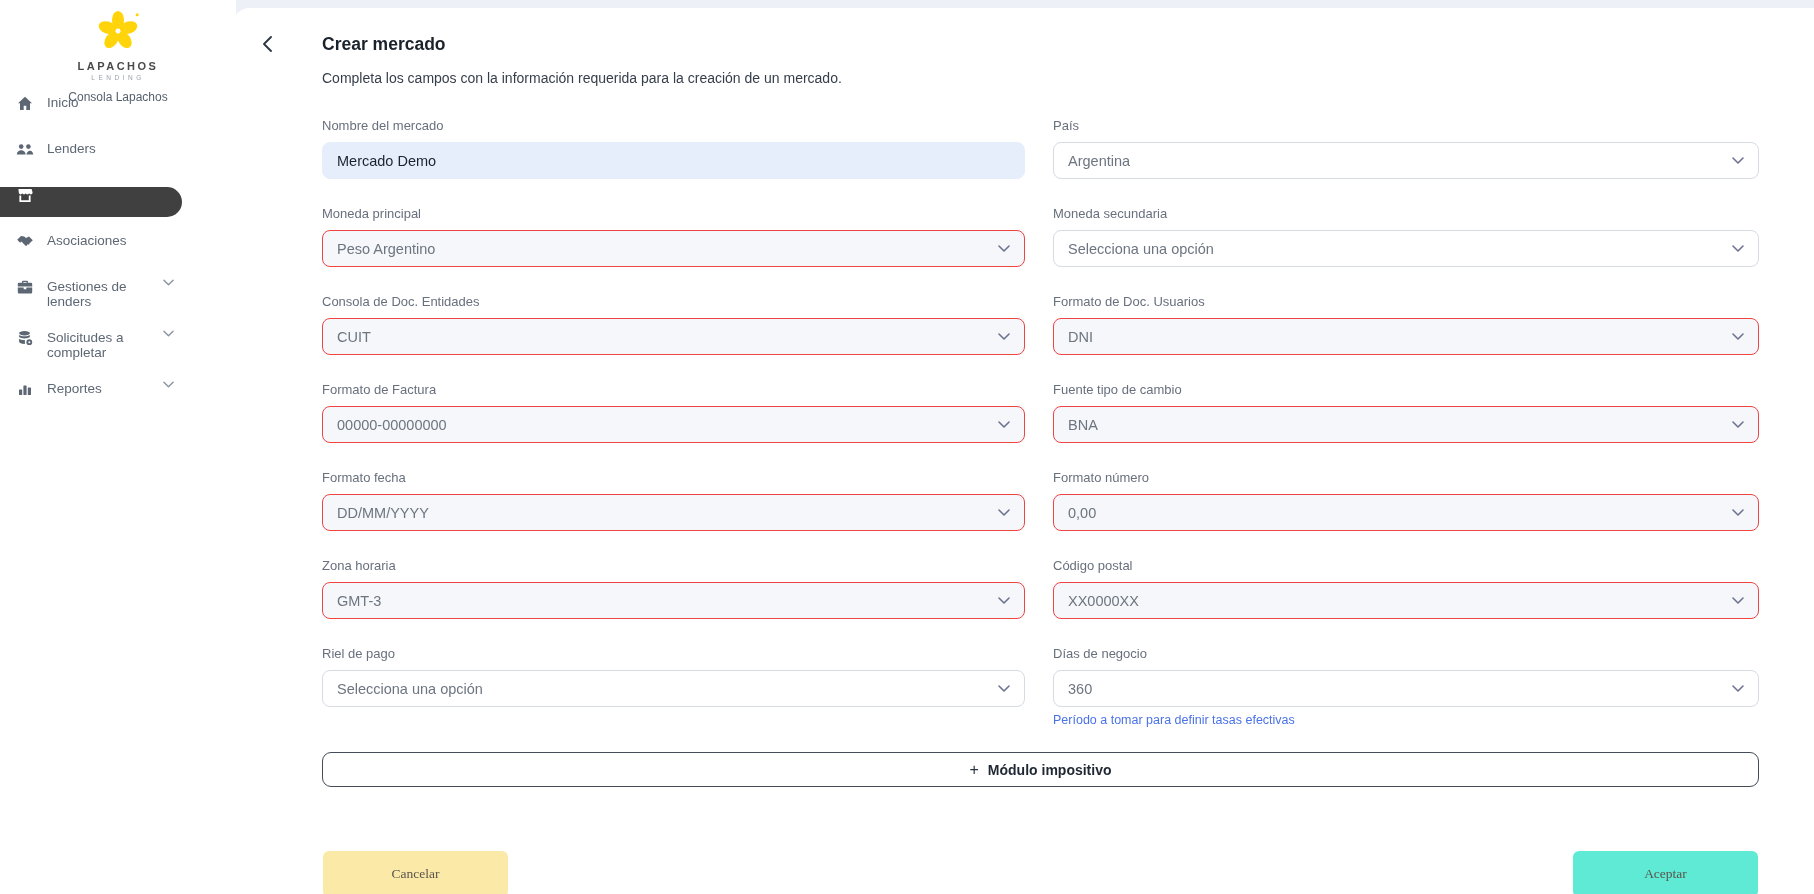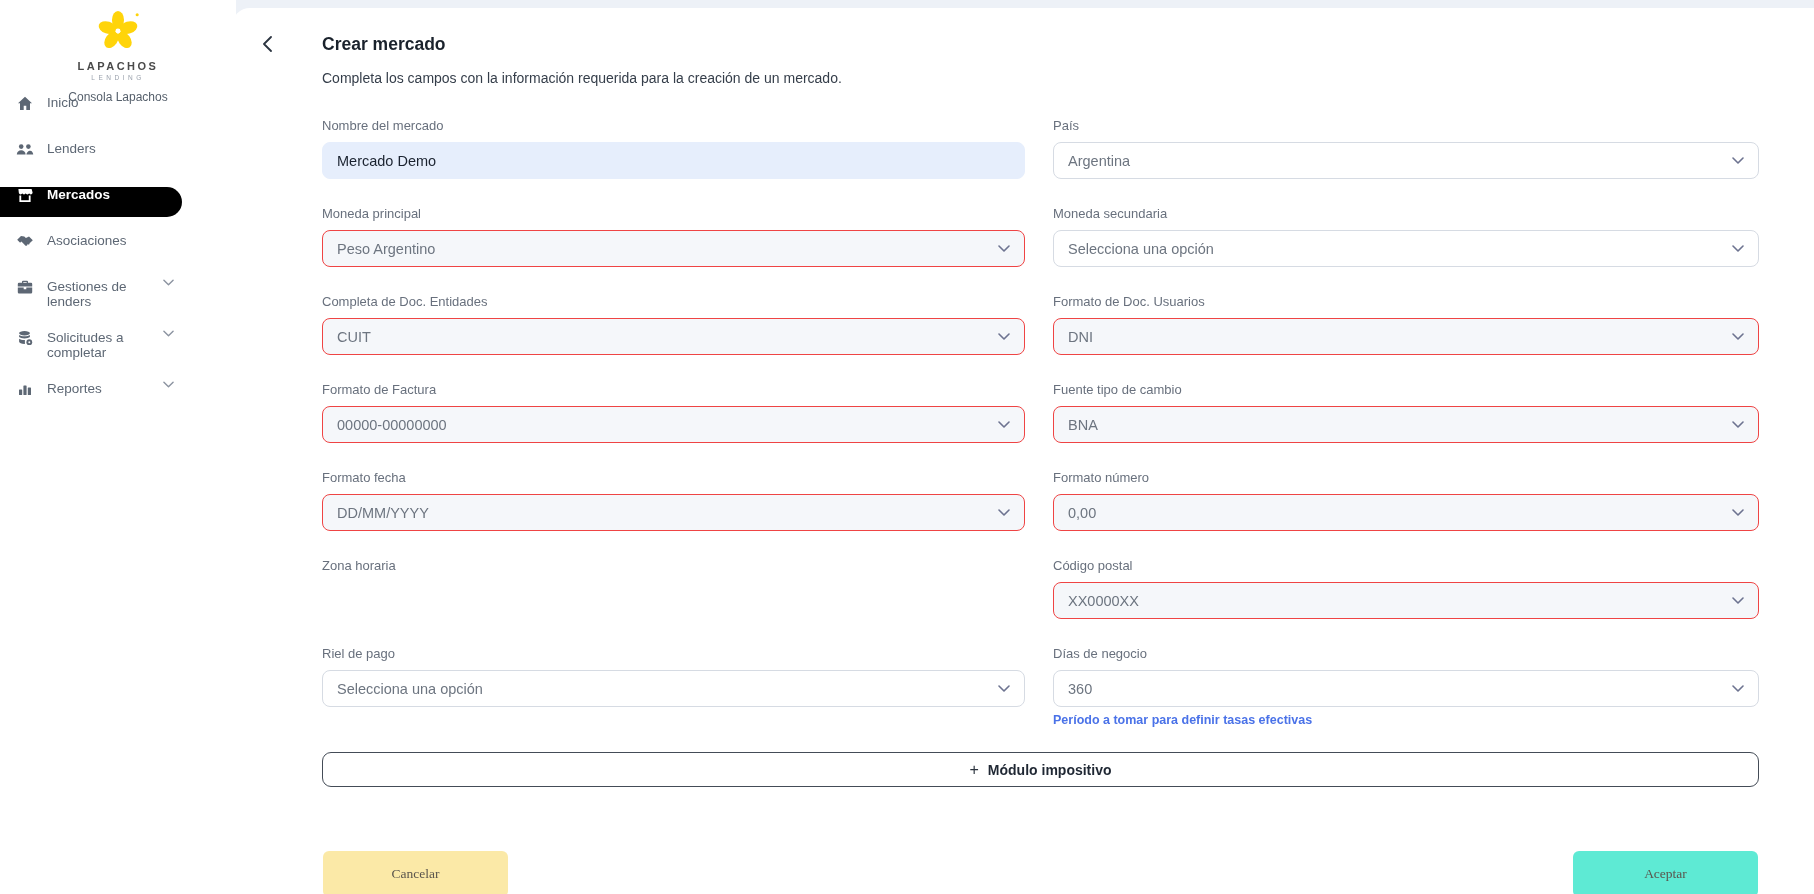--- a/index.html
+++ b/index.html
@@ -13,41 +13,41 @@
   
   .sidebar { position:absolute; left:0; top:0; width:236px; height:894px; background:#ffffff; }
   .logo-wrap { text-align:center; padding-top:8px; }
   .brand-name { font-size:11px; font-weight:700; color:#4a4a4a; letter-spacing:2.5px; margin-top:2px; }
   .brand-tagline { font-size:6.5px; color:#9aa1ac; letter-spacing:3.5px; margin-top:2px; }
   .console-label { font-size:12px; color:#555f6b; margin-top:9px; }
   .nav { position:absolute; top:95px; left:0; width:196px; }
   .nav-item { height:30px; display:flex; align-items:flex-start; padding-left:16px; gap:13px;
               color:#5d6774; font-size:13.5px; margin-bottom:16px; cursor:pointer; }
   .nav-item.expandable { margin-bottom:21px; }
-  .nav-item.active { background:#000000; color:#ffffff; width:182px; border-radius:0 17px 17px 0; font-weight:600; }
+  .nav-item.active { background:#404040; color:#ffffff; width:182px; border-radius:0 17px 17px 0; font-weight:600;flex-direction:column; }
   .nav-icon { width:18px; height:16px; display:flex; align-items:center; justify-content:center; flex:none; }
   .nav-chev { margin-left:auto; padding-right:22px; display:flex; align-items:center; }
 
   
   .main-card { position:absolute; left:232px; top:8px; right:0; bottom:0; background:#ffffff; border-radius:18px 0 0 0; }
   .back-btn { position:absolute; left:24px; top:26px; width:22px; height:22px; background:none; border:none;
               display:flex; align-items:center; justify-content:center; cursor:pointer; padding:0; }
   .page-title { position:absolute; left:90px; top:26px; margin:0; font-size:17.5px; font-weight:600; color:#1a222c; }
   .page-subtitle { position:absolute; left:90px; top:62px; margin:0; font-size:14px; color:#353e4a; }
 
   .form-grid { position:absolute; left:90px; top:110px; display:grid;
                grid-template-columns:703px 706px; column-gap:28px; row-gap:27px; }
   .field label { display:block; font-size:13px; color:#68707d; height:16px; margin-bottom:8px; }
   .control { position:relative; height:37px; border-radius:8px; display:flex; align-items:center;
              padding:0 36px 0 14px; font-size:14.5px; color:#6d7580; cursor:pointer; }
   .control.gray     { background:#f5f7fa; border:1px solid #ef4444; }
   .control.white    { background:#ffffff; border:1px solid #d6dbe3; }
   .control.autofill { background:#e6eefc; border:1px solid #e6eefc; color:#1b2330; padding-right:22px; }
   .control .chevron { position:absolute; right:14px; top:0; bottom:0; display:flex; align-items:center; }
-  .helper { margin-top:6px; font-size:12.5px; color:#4a72e8;font-weight:bold; }
+  .helper { margin-top:6px; font-size:12.5px; color:#4a72e8; }
 
   .module-btn { position:absolute; left:90px; top:744px; width:1437px; height:35px; background:#ffffff;
                 border:1.5px solid #444c57; border-radius:9px; display:flex; align-items:center;
                 justify-content:center; gap:9px; font-family:inherit; font-size:14px; font-weight:600;
                 color:#1f2733; cursor:pointer; }
   .module-btn .plus { font-size:16px; font-weight:400; color:#2b333e; }
 
   .footer-btn { position:absolute; top:843px; height:46px; width:185px; border:none; border-radius:6px;
                 font-family:Liberation Serif, serif; font-size:13.5px; color:#5a554d; cursor:pointer; }
   .cancel-btn { left:91px;  background:#fbe9a7; }
@@ -202,21 +202,21 @@
     <div class="control white">
       <span class="value">Selecciona una opción</span>
     <span class="chevron">
             <svg width="12" height="7" viewBox="0 0 12 7" fill="none" stroke="#6d7390" stroke-width="1.6" stroke-linecap="round" stroke-linejoin="round">
               <path d="M1 1l5 5 5-5"></path>
             </svg>
           </span>
         </div>
   </div>
       <div class="field">
-    <label>Completa de Doc. Entidades</label>
+    <label>Consola de Doc. Entidades</label>
     <div class="control gray">
       <span class="value">CUIT</span>
     <span class="chevron">
             <svg width="12" height="7" viewBox="0 0 12 7" fill="none" stroke="#6d7390" stroke-width="1.6" stroke-linecap="round" stroke-linejoin="round">
               <path d="M1 1l5 5 5-5"></path>
             </svg>
           </span>
         </div>
   </div>
       <div class="field">
@@ -269,20 +269,28 @@
       <span class="value">0,00</span>
     <span class="chevron">
             <svg width="12" height="7" viewBox="0 0 12 7" fill="none" stroke="#6d7390" stroke-width="1.6" stroke-linecap="round" stroke-linejoin="round">
               <path d="M1 1l5 5 5-5"></path>
             </svg>
           </span>
         </div>
   </div>
       <div class="field">
     <label>Zona horaria</label>
+    <div class="control gray">
+      <span class="value">GMT-3</span>
+    <span class="chevron">
+            <svg width="12" height="7" viewBox="0 0 12 7" fill="none" stroke="#6d7390" stroke-width="1.6" stroke-linecap="round" stroke-linejoin="round">
+              <path d="M1 1l5 5 5-5"></path>
+            </svg>
+          </span>
+        </div>
   </div>
       <div class="field">
     <label>Código postal</label>
     <div class="control gray">
       <span class="value">XX0000XX</span>
     <span class="chevron">
             <svg width="12" height="7" viewBox="0 0 12 7" fill="none" stroke="#6d7390" stroke-width="1.6" stroke-linecap="round" stroke-linejoin="round">
               <path d="M1 1l5 5 5-5"></path>
             </svg>
           </span>

